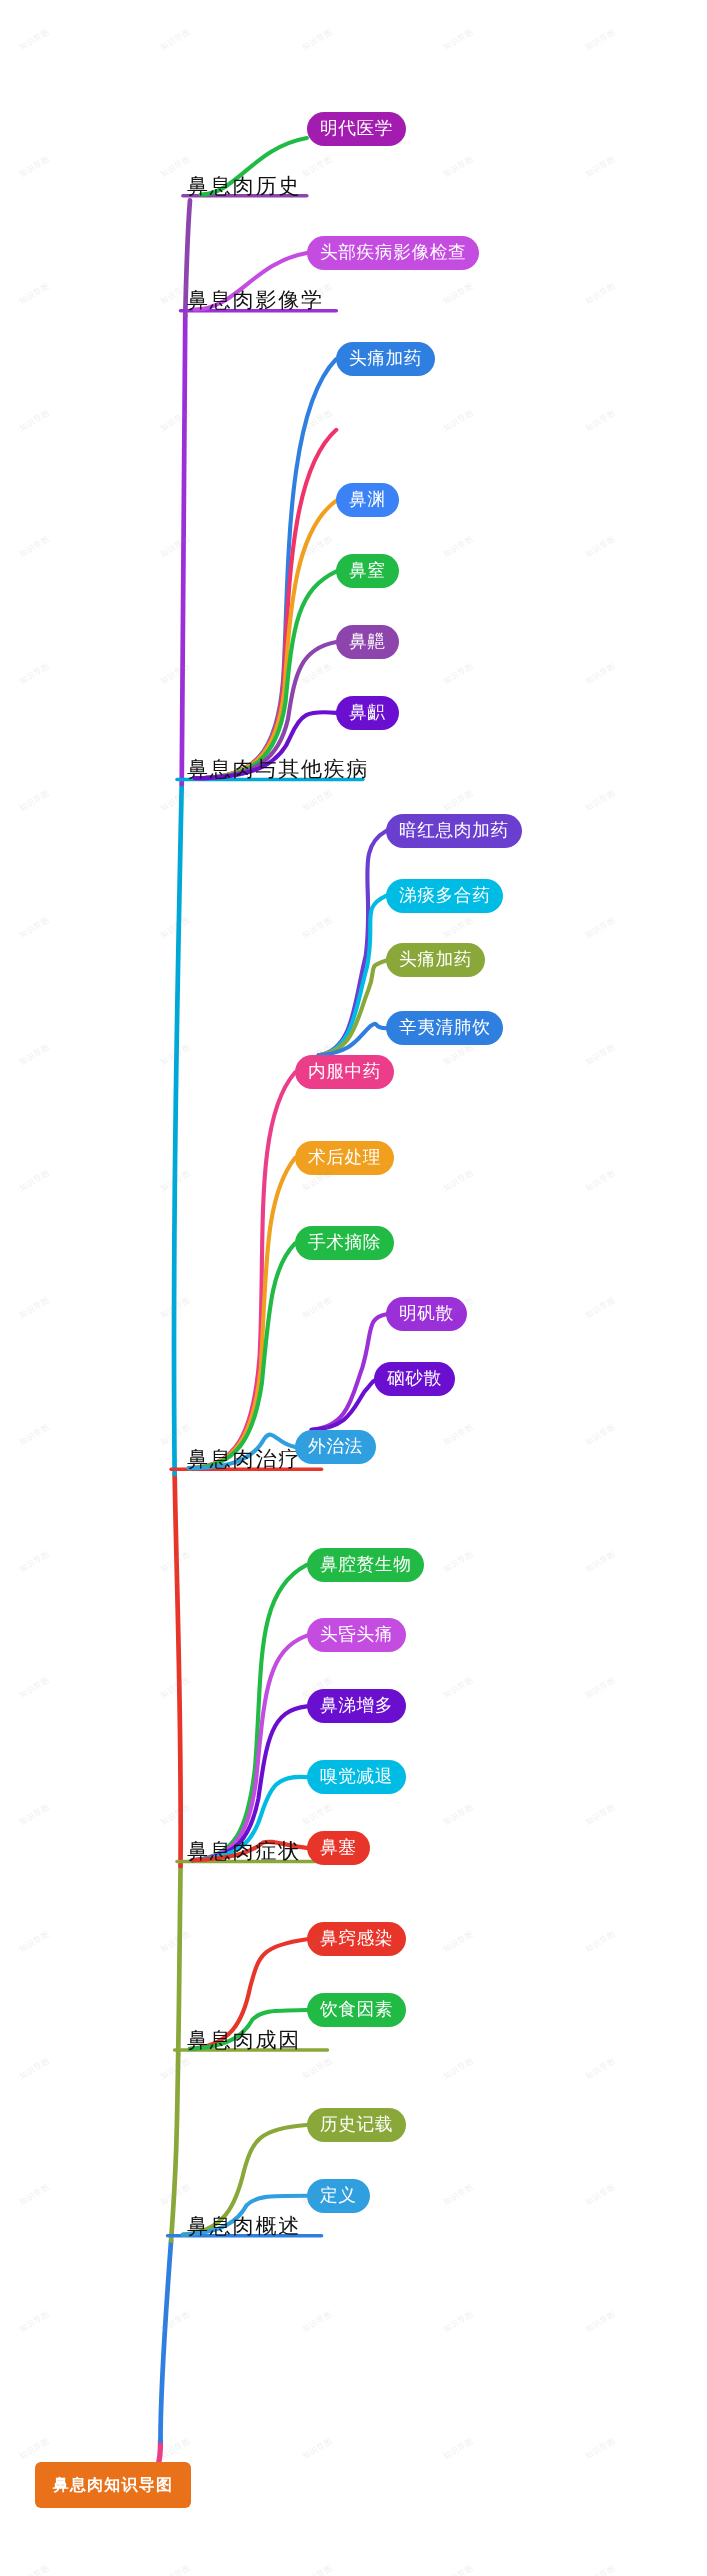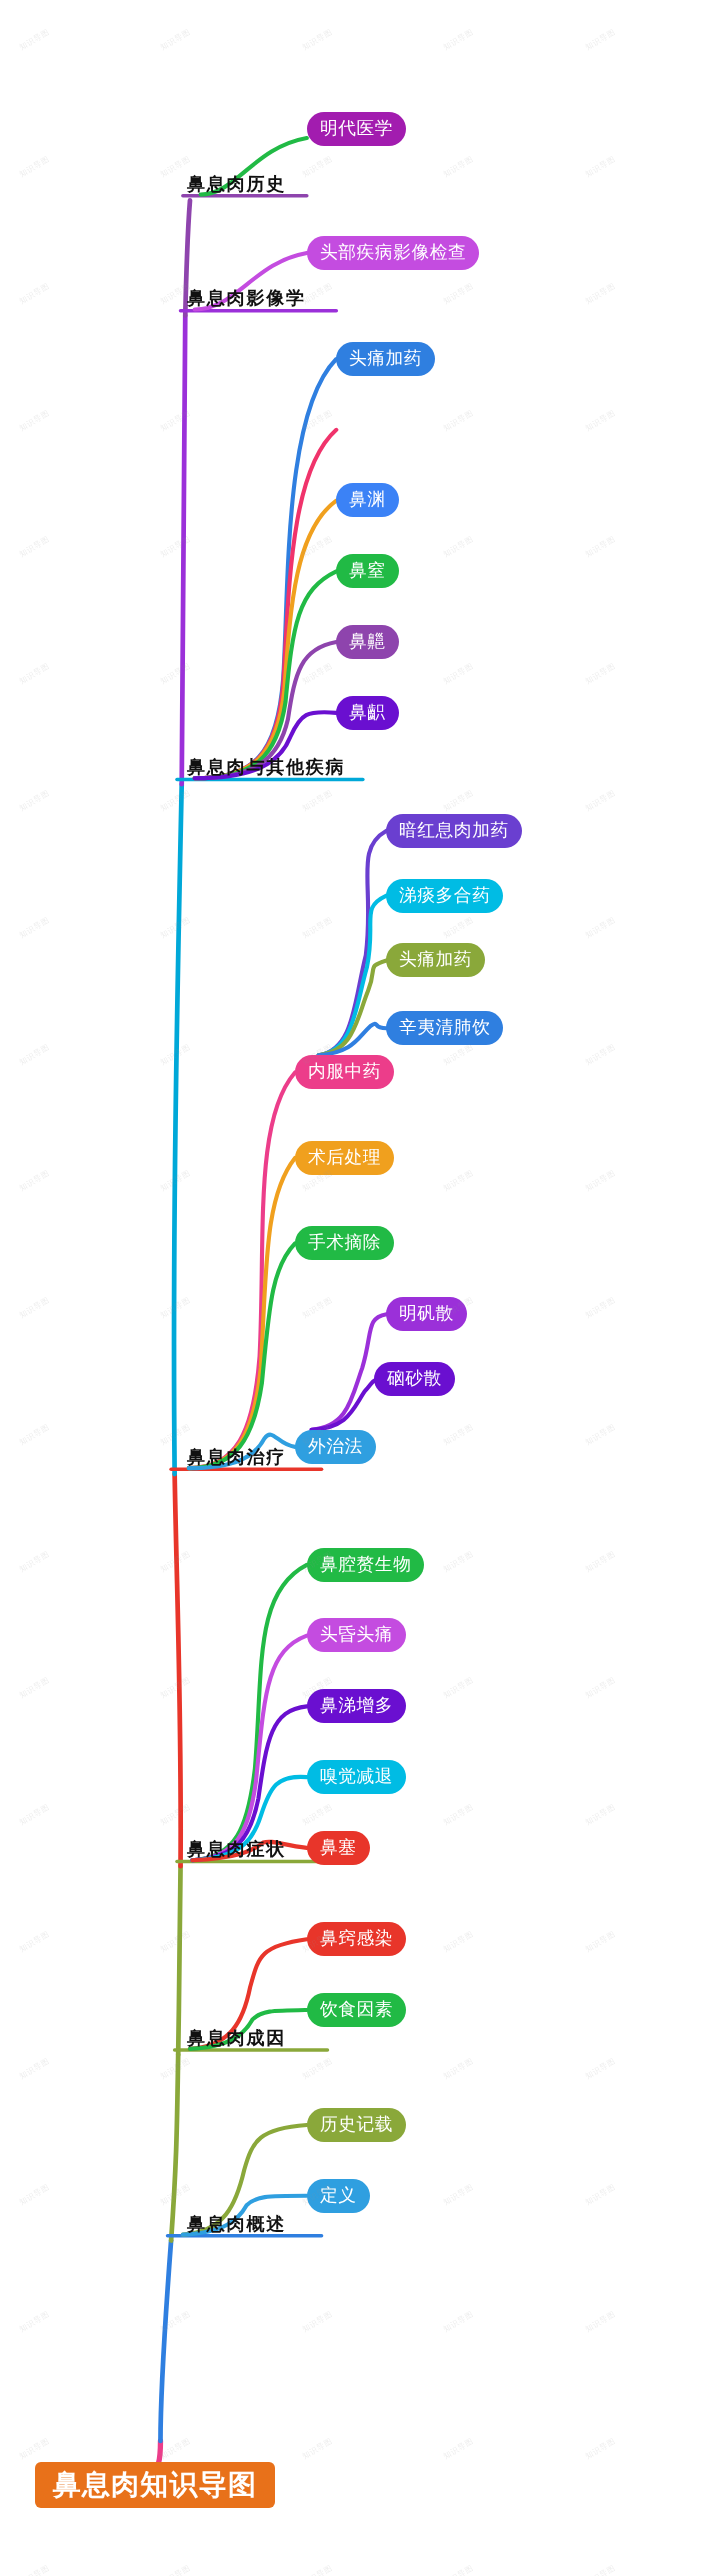--- a/index.html
+++ b/index.html
@@ -34,32 +34,32 @@
     color: #ffffff;
     font-size: 17.7px;
     line-height: 1;
     white-space: nowrap;
     padding: 0 13px;
     height: 34px;
     letter-spacing: 0.6px;
   }
   .node.root {
     border-radius: 5.9px;
-    font-size: 28px;
+    font-size: 16px;
     height: 46px;
     font-weight: bold;
     letter-spacing: 1.2px;
     padding: 0 17.7px;
     justify-content: center;
   }
   .branch-label {
     position: absolute;
     color: #111111;
-    font-size: 18px;
-    font-weight: bold;
+    font-size: 21px;
+    font-weight: normal;
     letter-spacing: 1.8px;
     white-space: nowrap;
     line-height: 1;
     background: transparent;
     padding-bottom: 3.5px;
   }
   .wm {
     position: absolute;
     color: rgba(150,150,150,0.18);
     font-size: 7.7px;

